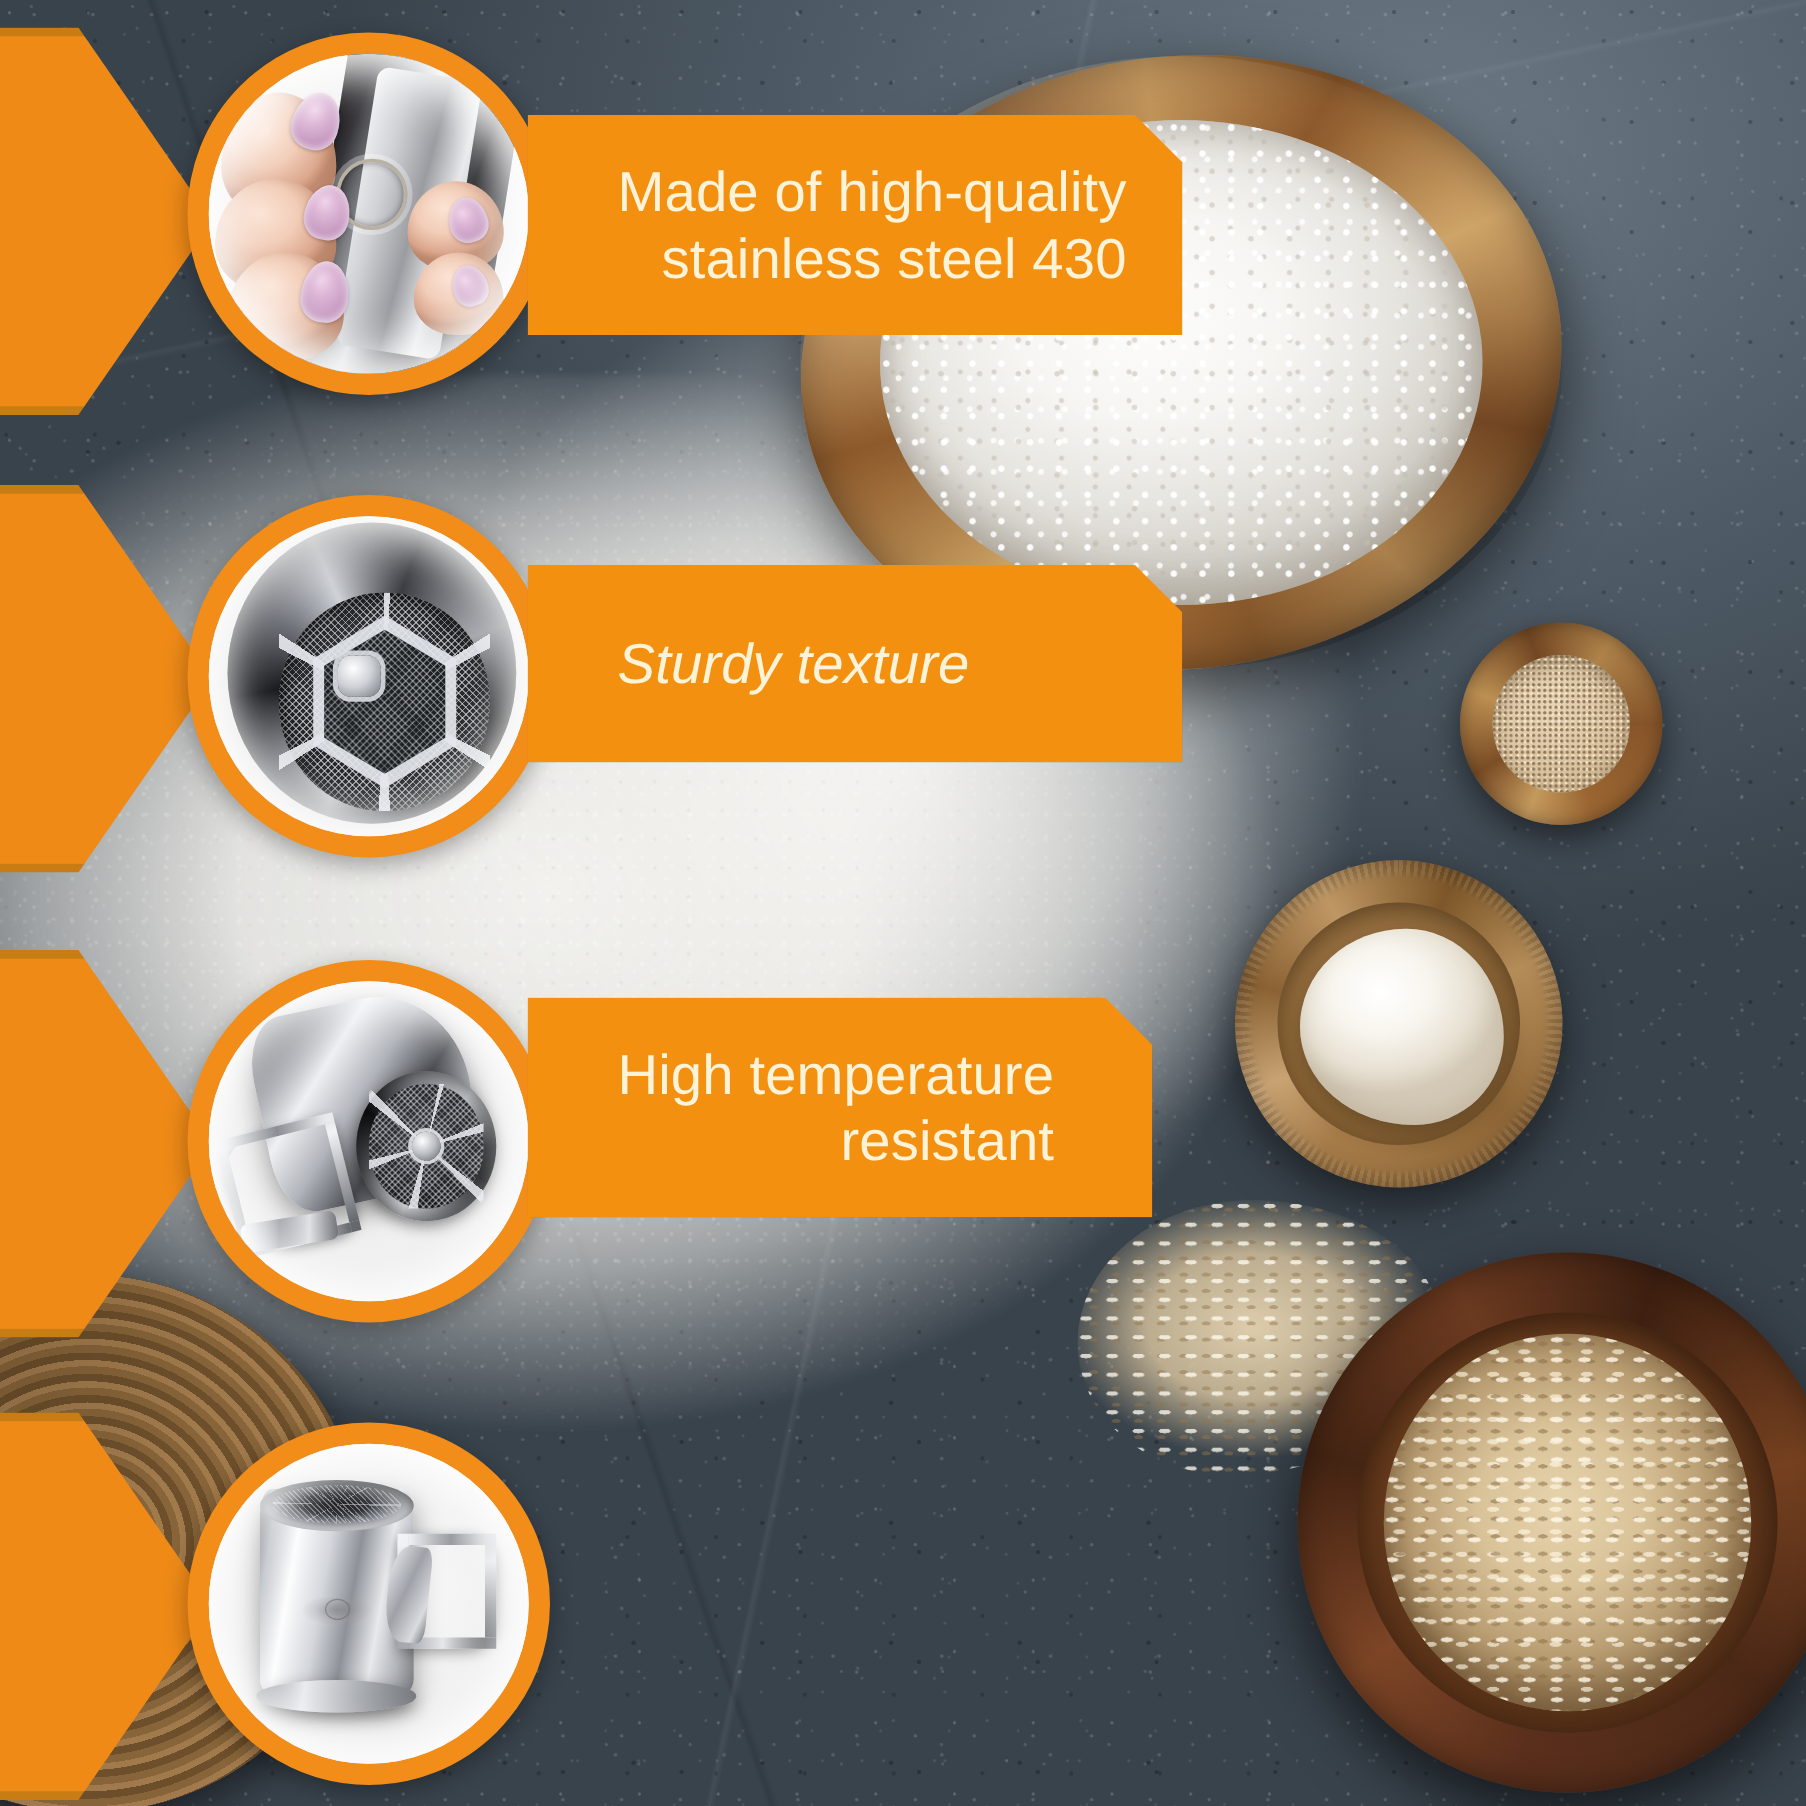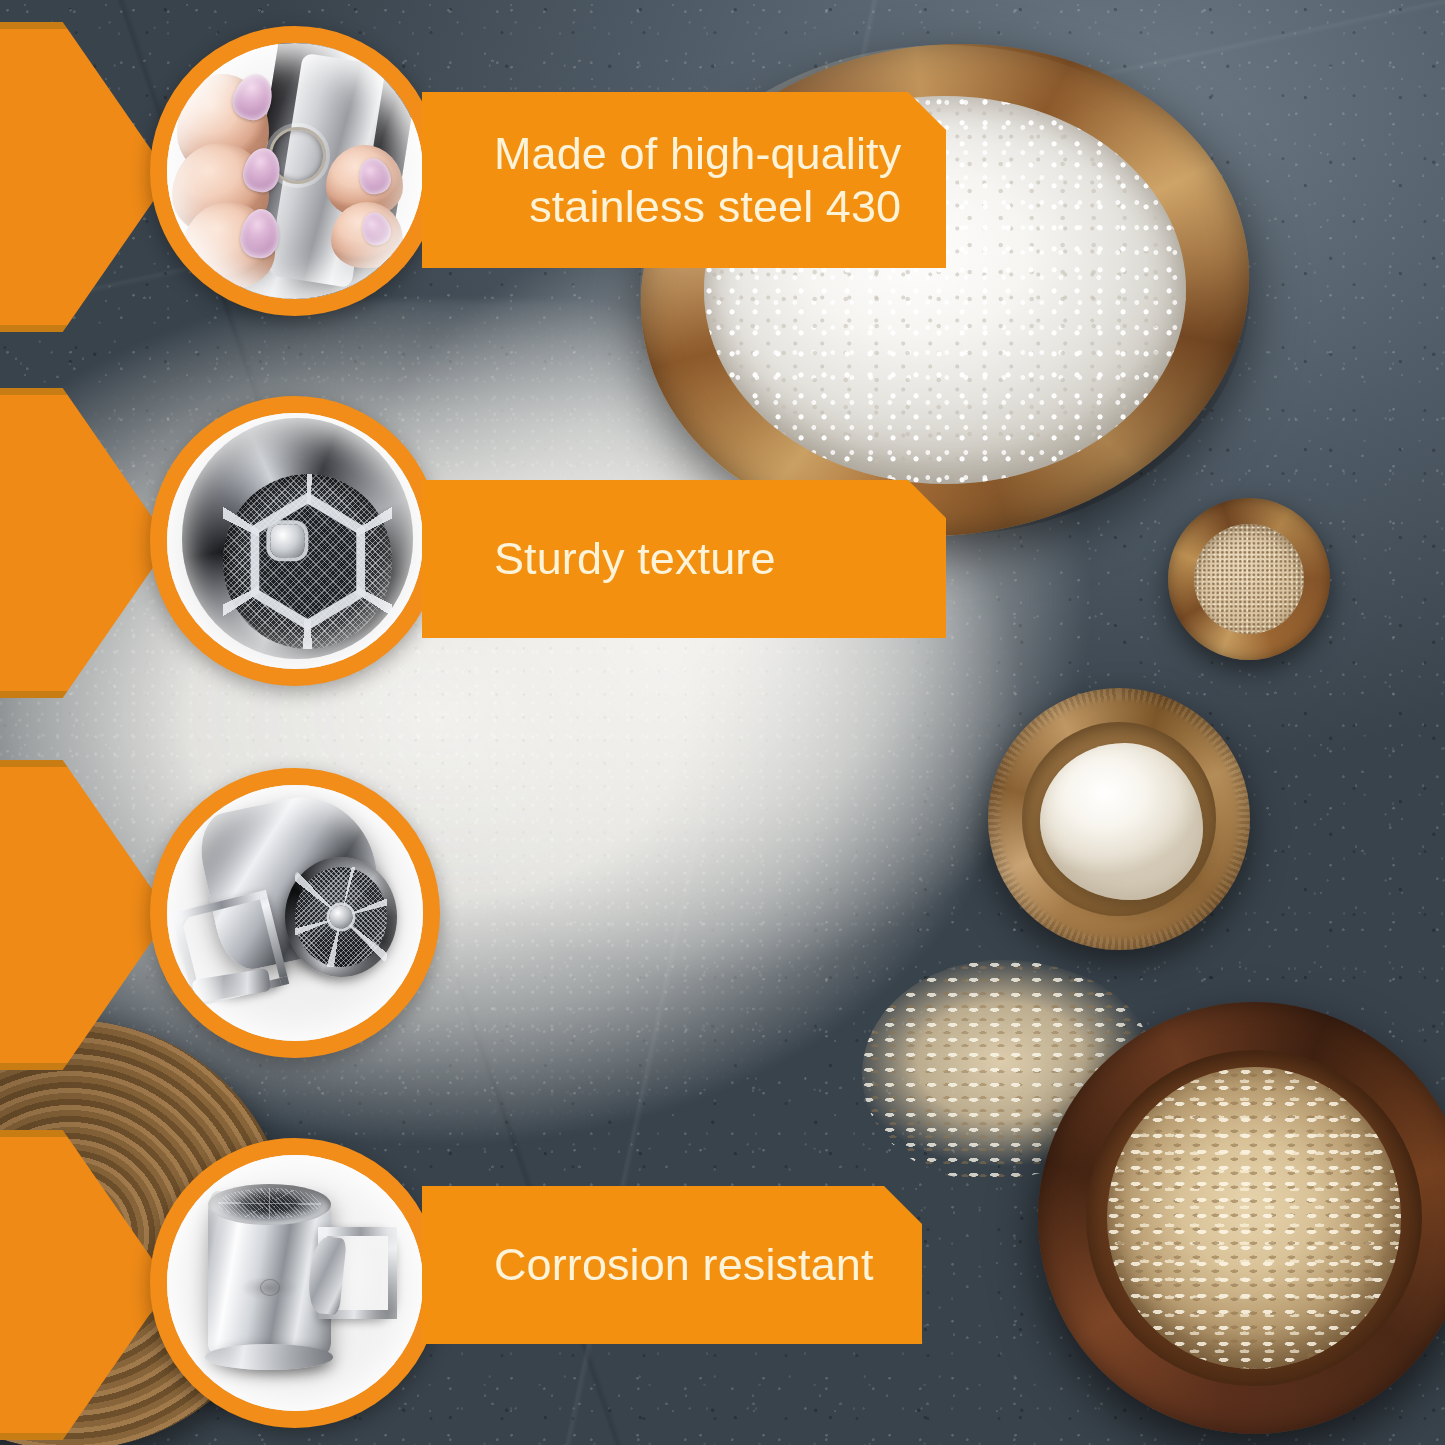--- a/index.html
+++ b/index.html
@@ -486,21 +486,21 @@
   }
   .banner .label {
     color: #fdf3d8;
     font-size: 45px;
     line-height: 1.18;
     font-weight: 400;
     letter-spacing: .1px;
     white-space: pre-line;
   }
   .b1 { left: 422px; top: 92px;   width: 524px; height: 176px; }
-  .b2 { left: 422px; top: 480px;  width: 524px; height: 158px; }
+  .b2 { left: 422px; top: 452px;  width: 524px; height: 158px; font-style: italic; }
   .b3 { left: 422px; top: 798px;  width: 500px; height: 176px; }
   .b4 { left: 422px; top: 1186px; width: 500px; height: 158px; }
 </style>
 </head>
 <body>
 
 <div id="stage">
 
   <div class="bg-layer">
     <div class="bg-stone"></div>
@@ -593,30 +593,31 @@
       <div class="body"></div>
       <div class="handle"></div>
       <div class="bar"></div>
       <div class="face"></div>
       <div class="face-mesh"></div>
       <div class="face-star"></div>
       <div class="hub3"></div>
     </div>
     <div class="halo"></div>
   </div>
+  <div class="banner b3">
+    <span class="label">High temperature
+resistant</span>
+  </div>
 
   <div class="circle circle-4">
     <div class="photo p4">
       <div class="cup"></div>
       <div class="cup-top"></div>
       <div class="cup-mesh"></div>
       <div class="cup-base"></div>
       <div class="handle4"></div>
       <div class="trigger"></div>
       <div class="logo"></div>
     </div>
     <div class="halo"></div>
   </div>
-  <div class="banner b4">
-    <span class="label">Corrosion resistant</span>
-  </div>
 
 </div>
 
 </body></html>

